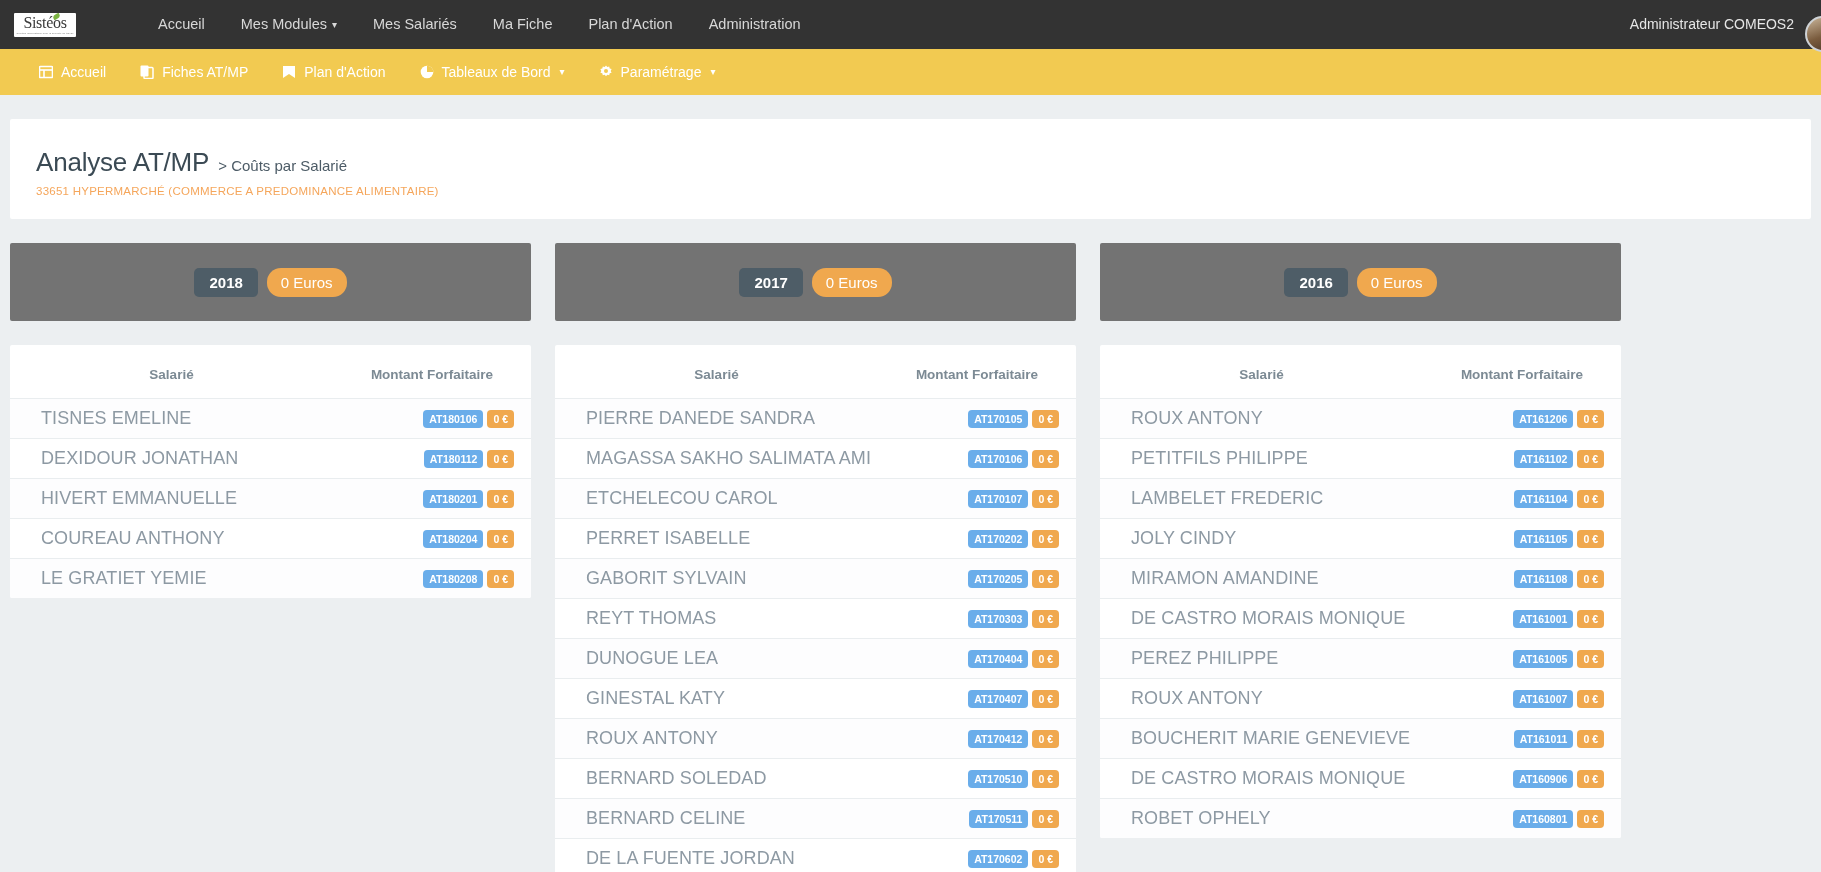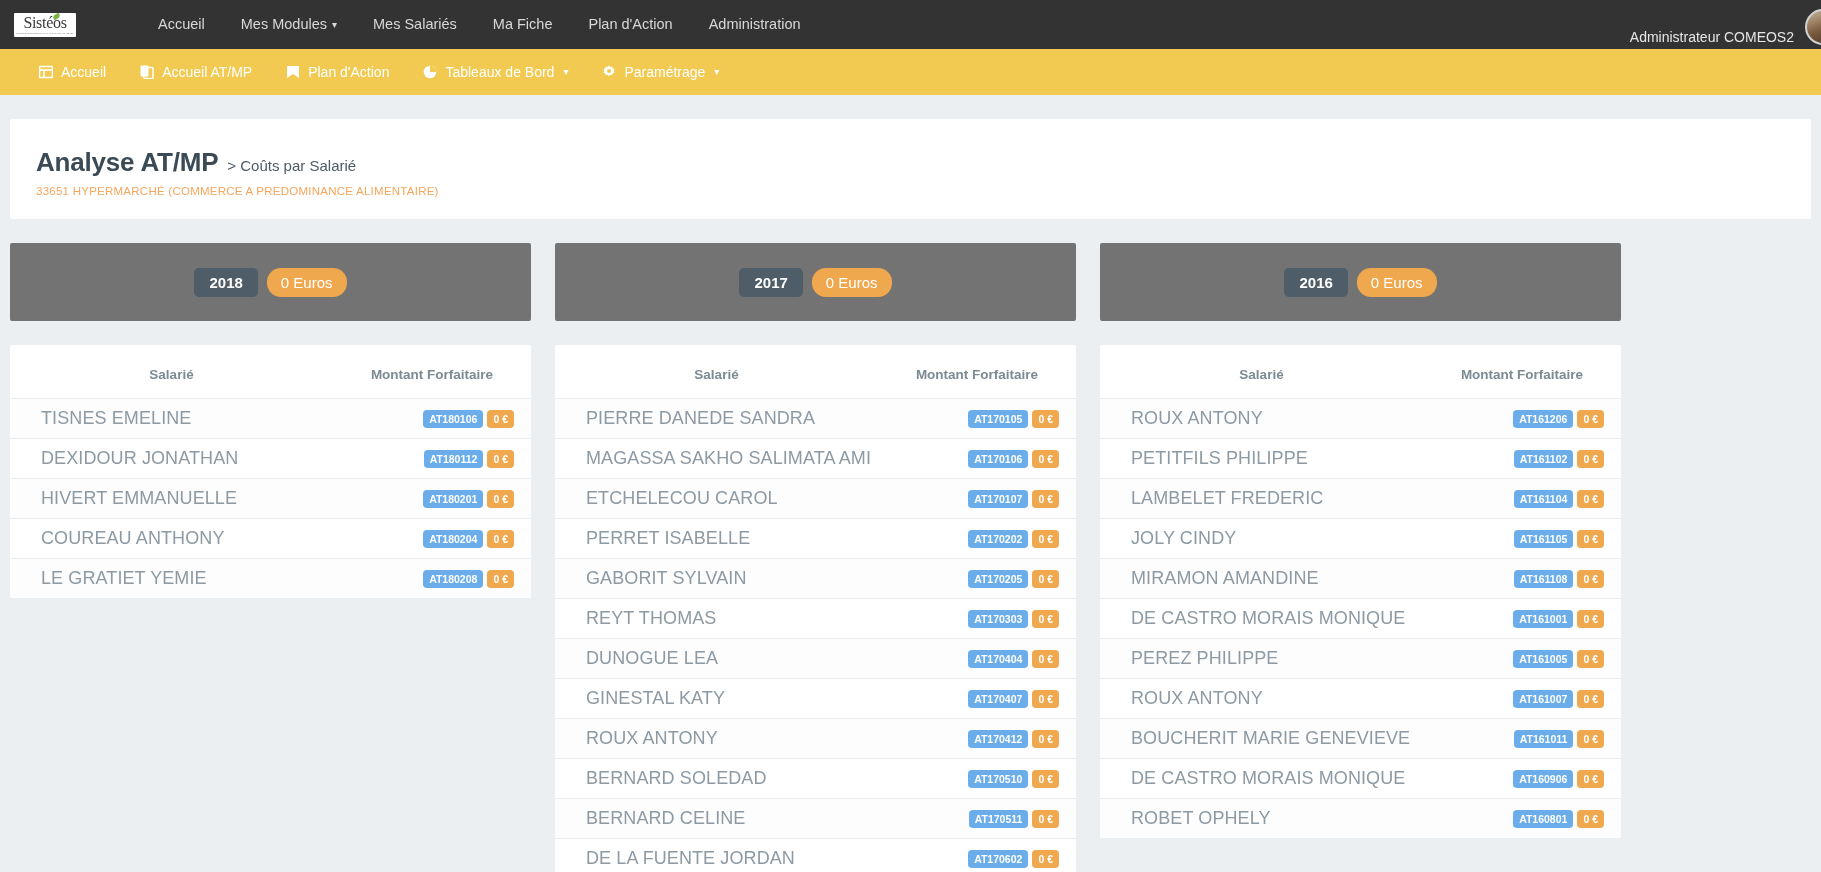--- a/index.html
+++ b/index.html
@@ -71,24 +71,24 @@
   .caret {
     display: inline-block;
     margin-left: 5px;
     font-size: 10px;
     position: relative;
     top: -1px;
   }
   .topnav-right {
     position: absolute;
     right: 0;
-    top: 4px;
+    top: 16px;
     height: 41px;
     display: flex;
-    align-items: flex-end;
+    align-items: flex-start;
   }
   .user-name {
     color: #e6e6e6;
     font-size: 14px;
     white-space: nowrap;
   }
   .avatar {
     width: 36px; height: 36px;
     border-radius: 50%;
     background: linear-gradient(160deg,#c9b59a 0%, #7a5c3e 55%, #4a3526 100%);
@@ -130,21 +130,21 @@
     padding: 28px 26px 22px 26px;
     border-radius: 2px;
   }
   .title-line {
     display: flex;
     align-items: baseline;
   }
   .title-main {
     font-size: 26px;
     color: #3b4a54;
-    font-weight: bold;
+    font-weight: normal;
     letter-spacing: -0.2px;
   }
   .title-sep {
     font-size: 15px;
     color: #4c5b66;
     margin-left: 9px;
   }
   .title-sub {
     margin-top: 7px;
     font-size: 11.5px;
@@ -292,21 +292,21 @@
     </span>
     <span>Accueil</span>
   </a>
   <a class="subnav-item" href="#">
     <span class="ico">
       <svg width="14" height="14" viewBox="0 0 14 14">
           <rect x="0.5" y="0.5" width="8" height="11" rx="1" fill="#fff"></rect>
           <rect x="4" y="2.5" width="9" height="11" rx="1" fill="none" stroke="#fff" stroke-width="1.5"></rect>
         </svg>
     </span>
-    <span>Accueil AT/MP</span>
+    <span>Fiches AT/MP</span>
   </a>
   <a class="subnav-item" href="#">
     <span class="ico">
       <svg width="14" height="14" viewBox="0 0 14 14">
           <path d="M1 1 h12 v12 l-6 -4 l-6 4 z" fill="#fff"></path>
         </svg>
     </span>
     <span>Plan d'Action</span>
   </a>
   <a class="subnav-item" href="#">

